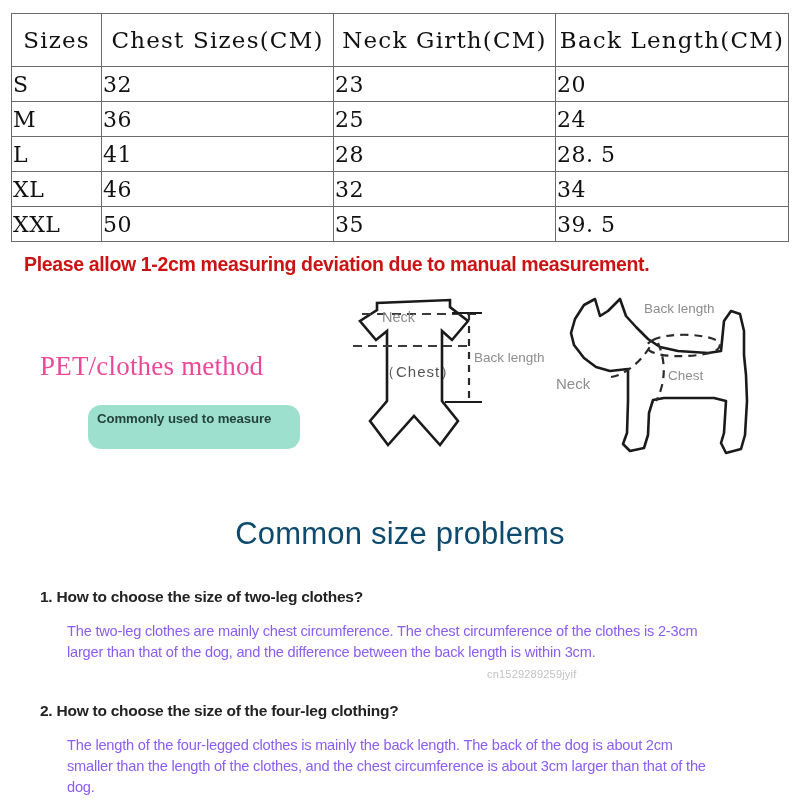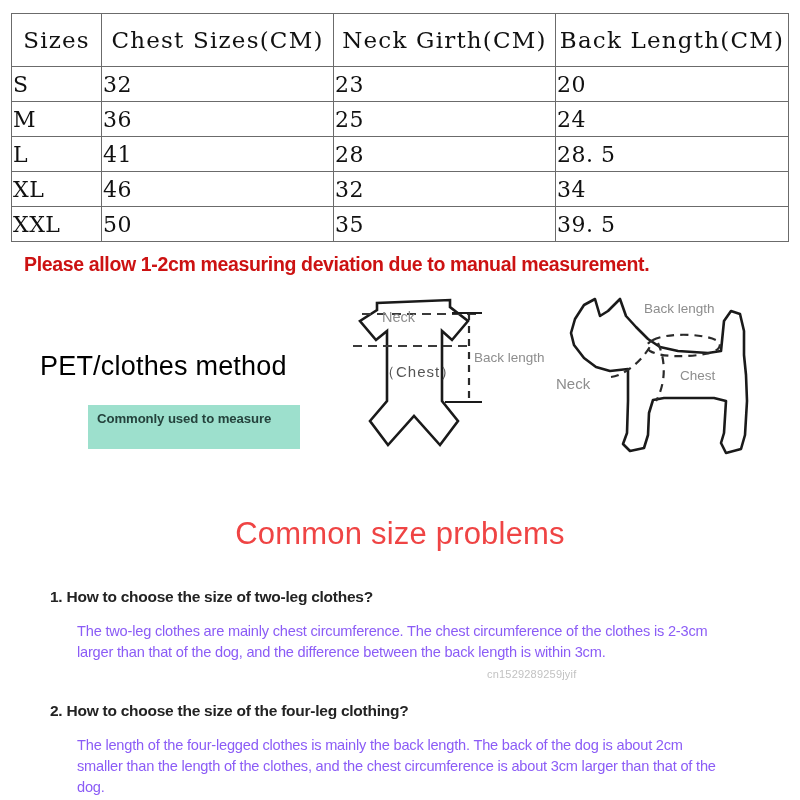--- a/index.html
+++ b/index.html
@@ -72,34 +72,35 @@
     left: 0;
     top: 283px;
     width: 800px;
     height: 200px;
   }
   #pet-method-title {
     position: absolute;
     left: 40px;
     top: 68px;
     font-size: 27px;
-    color: #000000;
-    font-family: Liberation Sans, sans-serif;
+    color: #ec4899;
+    font-family: Liberation Serif, serif;
     letter-spacing: 0.2px;
     white-space: nowrap;
   }
   #commonly-used-box {
     position: absolute;
     left: 88px;
     top: 122px;
     width: 212px;
     height: 44px;
     background: #9de0cd;
     padding: 6px 12px 0 9px;
     box-sizing: border-box;
+    border-radius: 13px;
   }
   #commonly-used-box .cu-line {
     font-size: 13.2px;
     font-weight: bold;
     color: #24423c;
     line-height: 16px;
     letter-spacing: -0.1px;
     white-space: nowrap;
   }
 
@@ -117,35 +118,35 @@
     white-space: nowrap;
   }
 
   
   #shirt-neck-label  { left: 52px;  top: 26px; font-size: 14.5px; }
   #shirt-chest-label { left: 42px;  top: 80px; font-size: 15px; color: #555; letter-spacing: 1px; margin-left: 8px; }
   #shirt-back-label  { left: 144px; top: 67px; font-size: 13.5px; }
   
   #dog-back-label  { left: 96px; top: 18px; font-size: 13.5px; }
   #dog-neck-label  { left: 8px;  top: 92px; font-size: 15px; }
-  #dog-chest-label { left: 120px; top: 85px; font-size: 13.5px; margin-left: 12px; }
+  #dog-chest-label { left: 120px; top: 85px; font-size: 13.5px; }
 
   
   #problems-heading {
     position: absolute;
     left: 0;
     top: 516px;
     width: 800px;
     text-align: center;
     font-size: 31px;
-    color: #ef4444;
+    color: #0c4a6e;
     font-family: "Liberation Sans", sans-serif;
     letter-spacing: 0.2px;
   }
-  .qa-block { position: absolute; left: 0; width: 727px; margin-left: 10px; }
+  .qa-block { position: absolute; left: 0; width: 727px; }
   #qa-1 { top: 588px; }
   #qa-2 { top: 702px; }
 
   .qa-question {
     margin-left: 40px;
     font-size: 15.5px;
     font-weight: bold;
     color: #232323;
     letter-spacing: -0.25px;
     white-space: nowrap;

